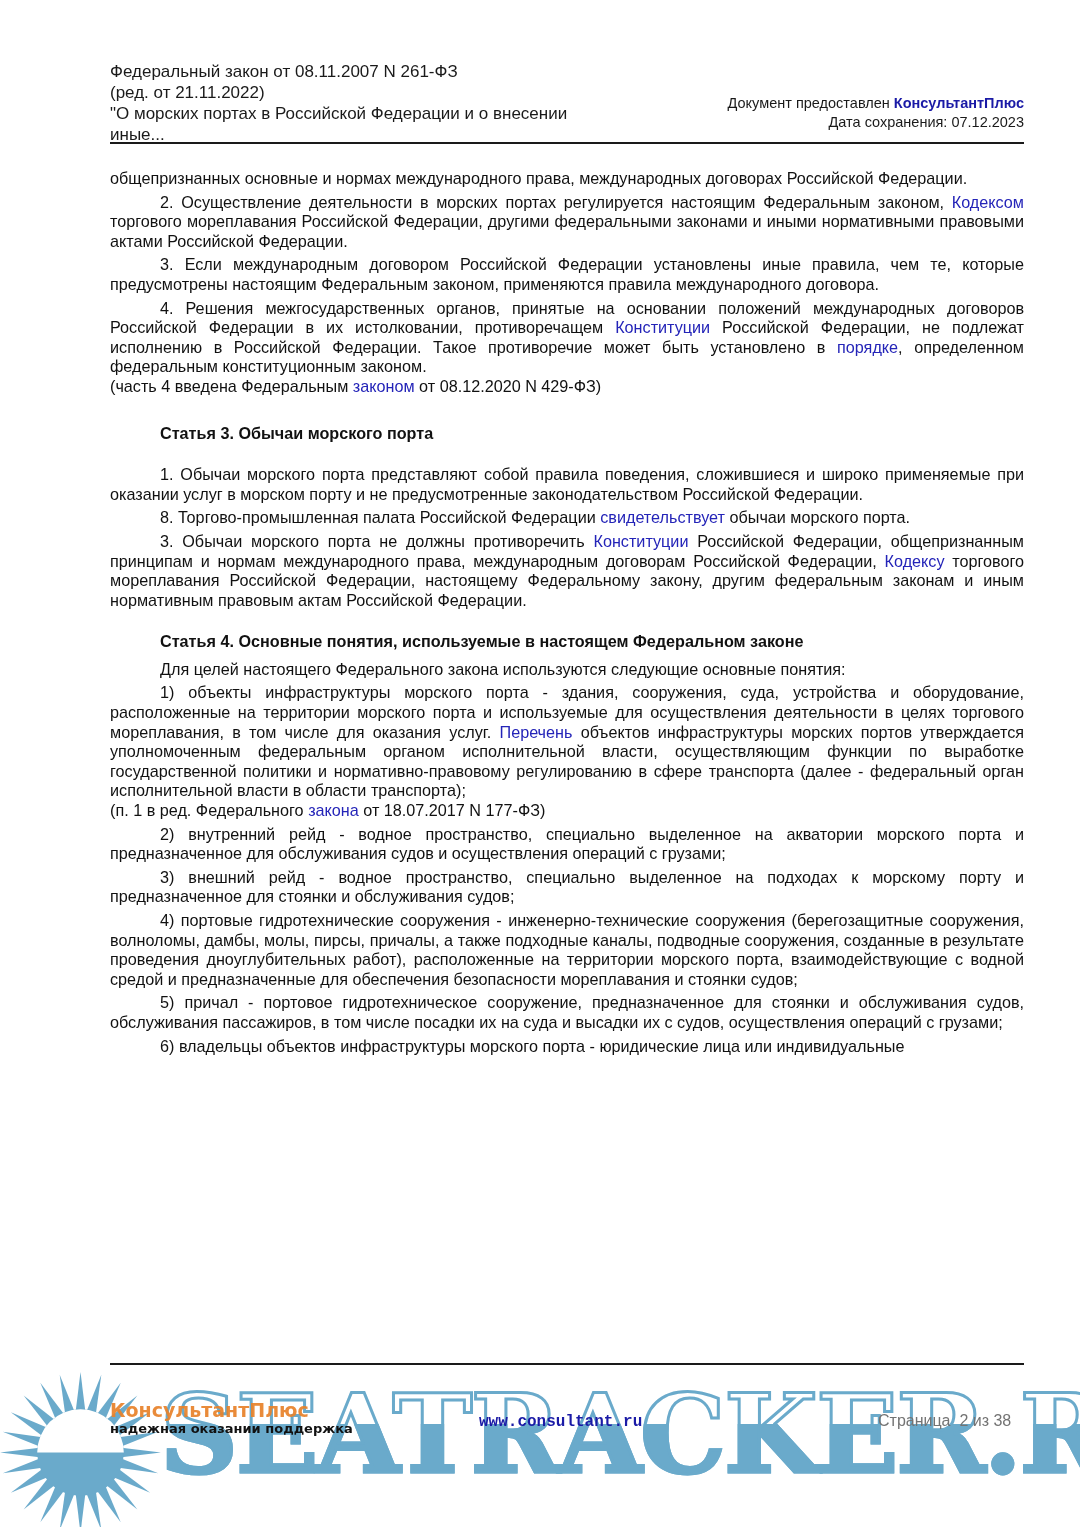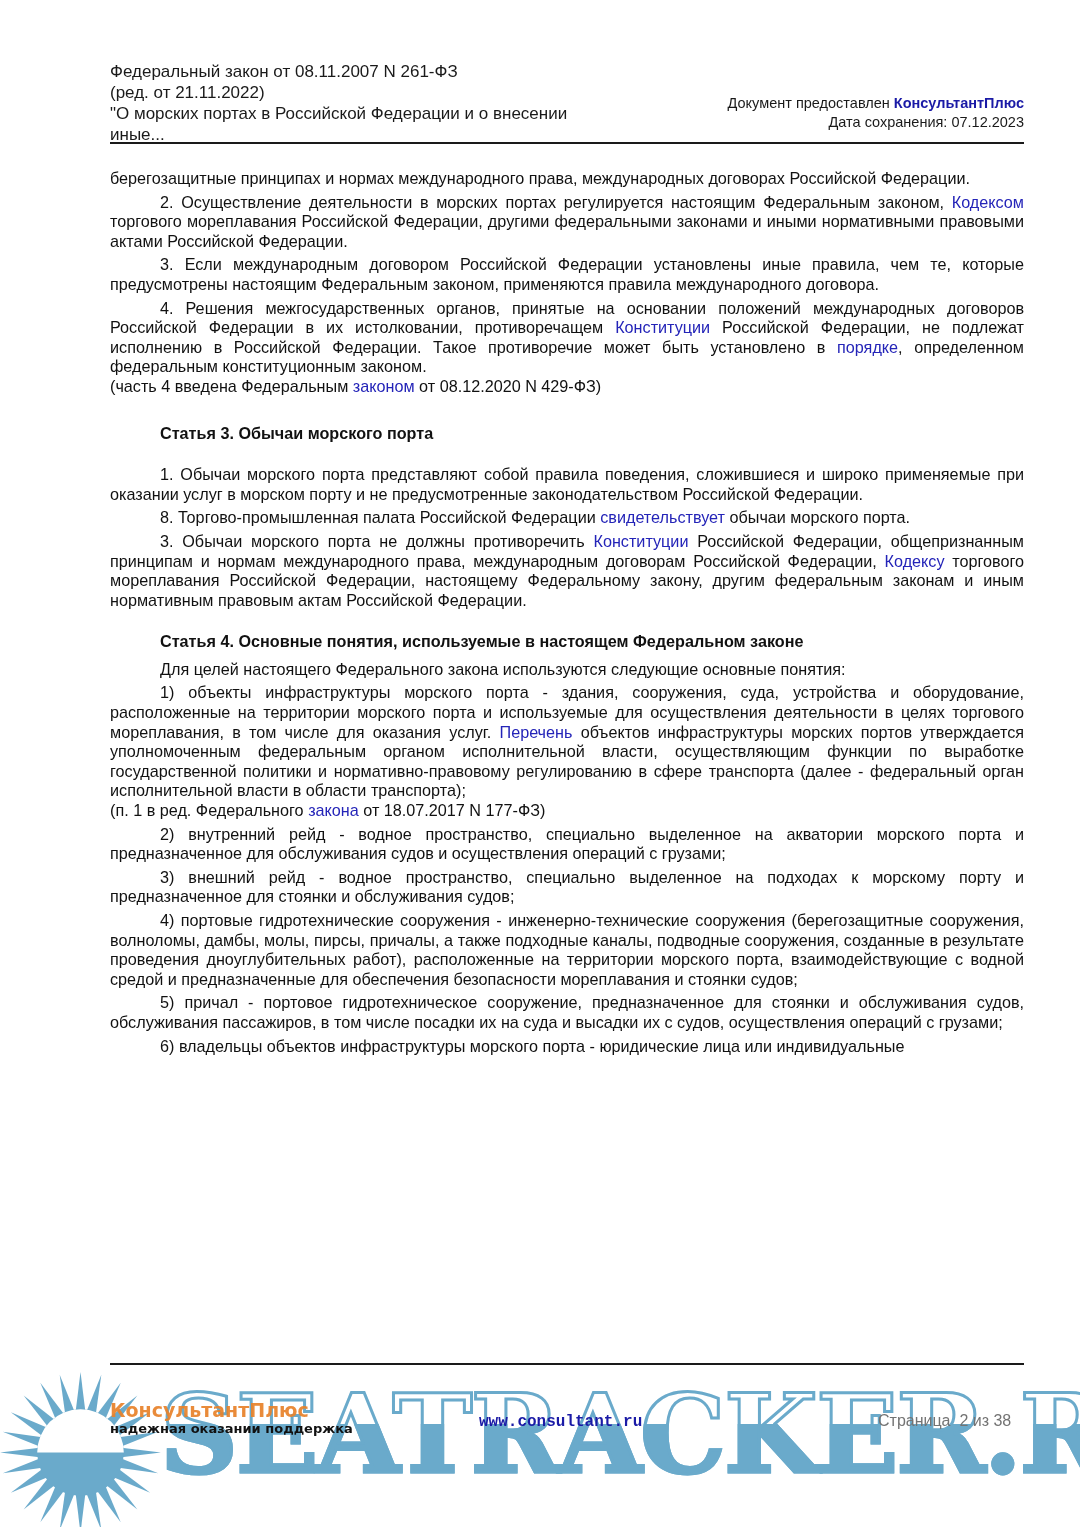--- a/index.html
+++ b/index.html
@@ -168,21 +168,21 @@
     <div>иные...</div>
   </div>
   <div class="header-right">
     <div><span>Документ предоставлен </span><span class="brand-link">КонсультантПлюс</span></div>
     <div>Дата сохранения: 07.12.2023</div>
   </div>
 </div>
 <div class="rule top"></div>
 
 <div class="content">
-  <p>берегозащитные принципах и нормах международного права, международных договорах Российской Федерации.</p>
+  <p>общепризнанных основные и нормах международного права, международных договорах Российской Федерации.</p>
 
   <p class="indent gap"><span>2. Осуществление деятельности в морских портах регулируется настоящим Федеральным законом, </span><a>Кодексом</a><span> торгового мореплавания Российской Федерации, другими федеральными законами и иными нормативными правовыми актами Российской Федерации.</span></p>
 
   <p class="indent gap">3. Если международным договором Российской Федерации установлены иные правила, чем те, которые предусмотрены настоящим Федеральным законом, применяются правила международного договора.</p>
 
   <p class="indent gap"><span>4. Решения межгосударственных органов, принятые на основании положений международных договоров Российской Федерации в их истолковании, противоречащем </span><a>Конституции</a><span> Российской Федерации, не подлежат исполнению в Российской Федерации. Такое противоречие может быть установлено в </span><a>порядке</a><span>, определенном федеральным конституционным законом.</span></p>
   <p class="note"><span>(часть 4 введена Федеральным </span><a>законом</a><span> от 08.12.2020 N 429-ФЗ)</span></p>
 
   <p class="heading gap" style="margin-top:27px;">Статья 3. Обычаи морского порта</p>
 

